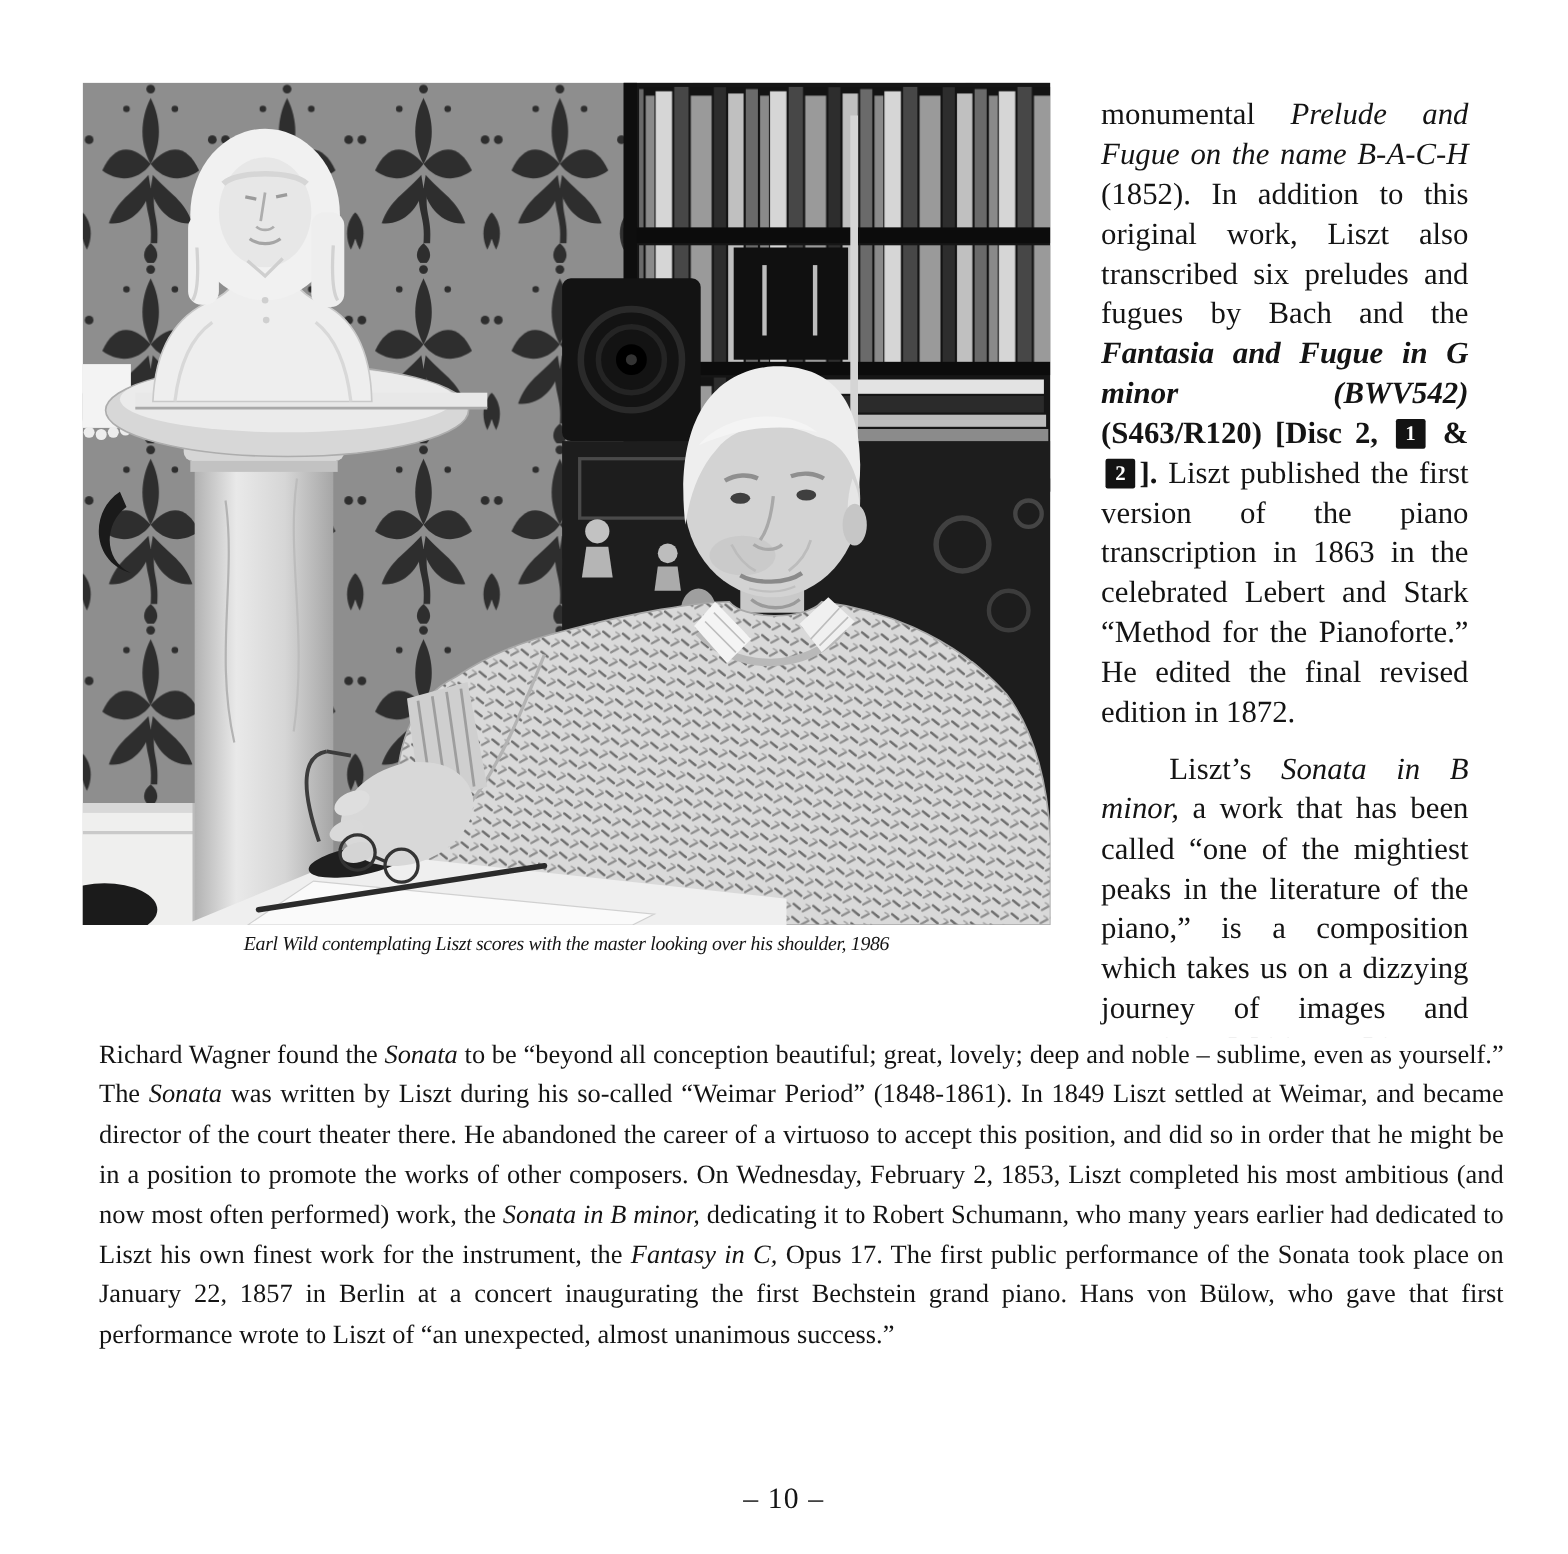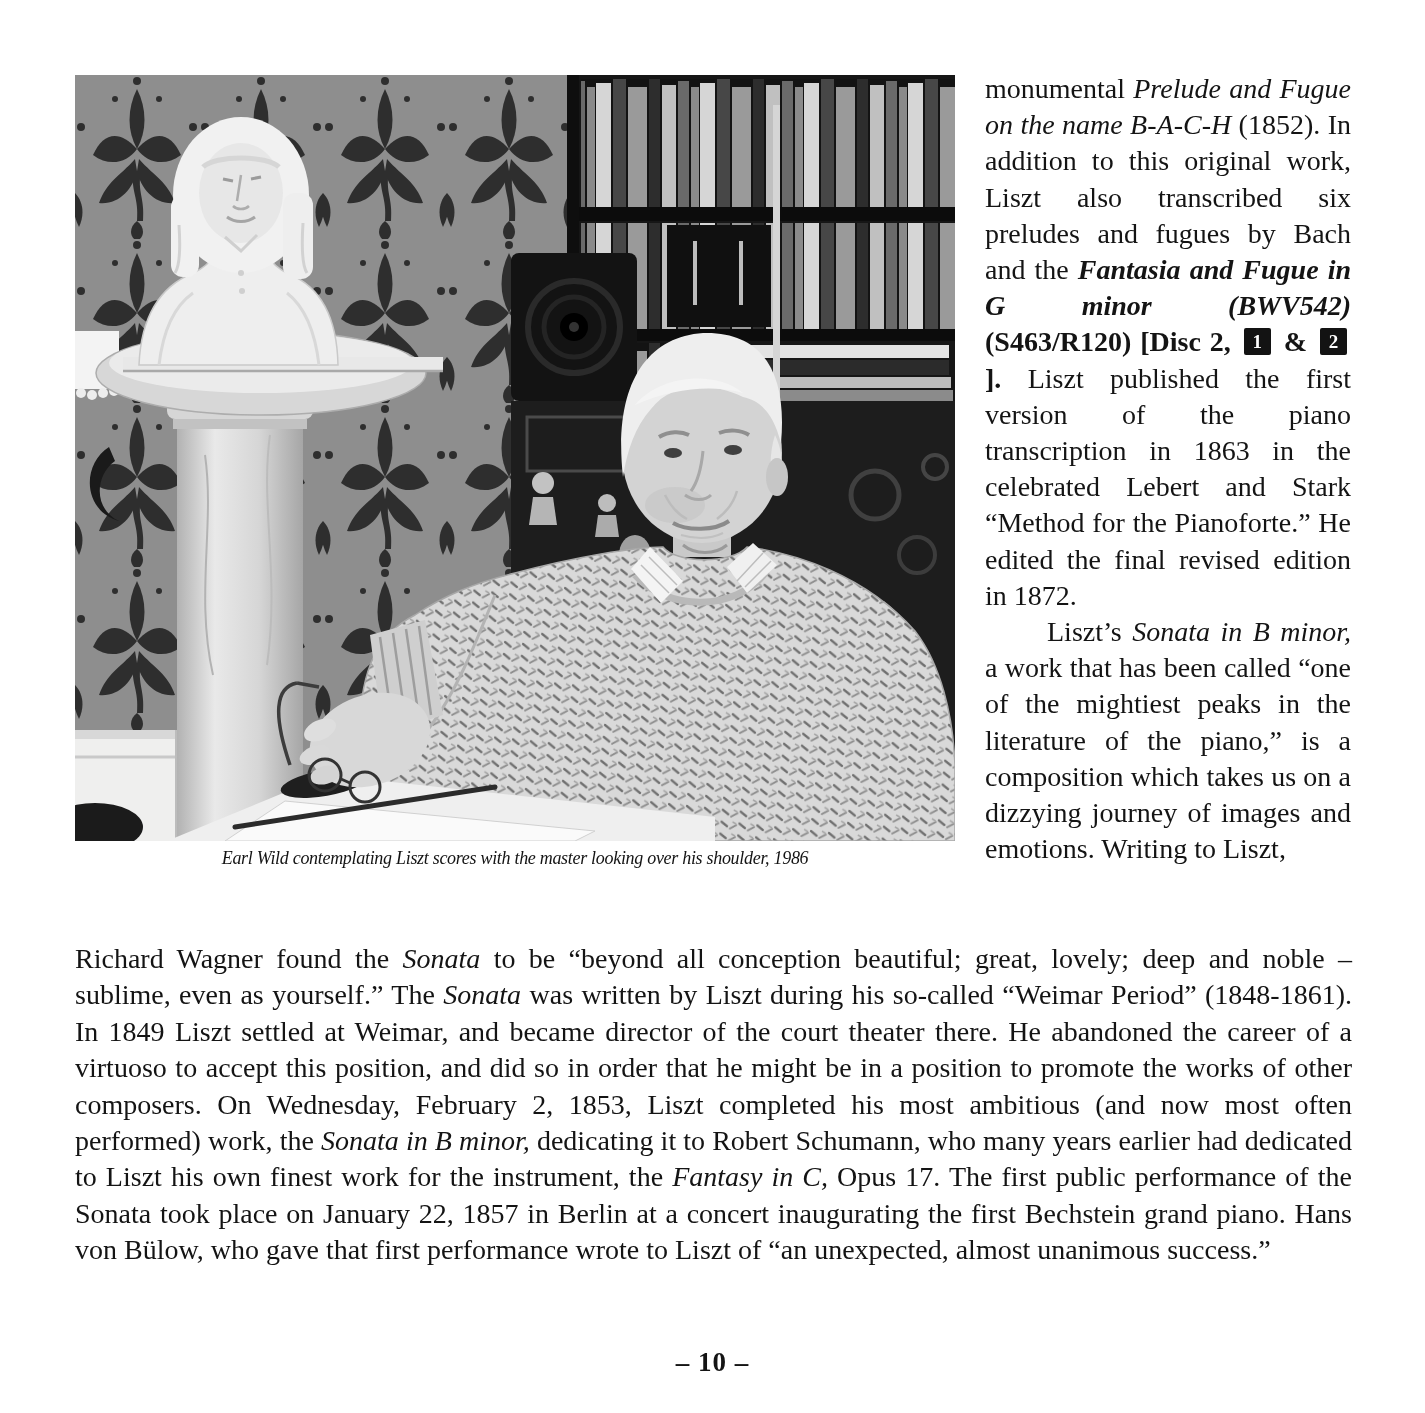--- a/index.html
+++ b/index.html
@@ -11,29 +11,29 @@
   .photo-fig{position:absolute;left:75px;top:75px;width:880px;height:766px;overflow:hidden;}
   .photo-fig svg{display:block;}
   .caption{
     position:absolute;left:75px;top:848px;width:880px;text-align:center;
     font-style:italic;font-size:18px;letter-spacing:-0.3px;white-space:nowrap;
   }
   .rcol{
     position:absolute;left:985px;top:71px;width:366px;height:872px;overflow:hidden;
     font-size:28px;line-height:36.2px;text-align:justify;hyphens:auto;-webkit-hyphens:auto;
   }
-  .rcol p{margin:0;padding:0;}
+  .rcol p{margin:16px;padding:0;}
   .rcol p.indent{text-indent:62px;}
   .bottom-block{
-    position:absolute;left:75px;top:941px;width:1277px;
-    font-size:28px;line-height:36.4px;text-align:justify;hyphens:auto;-webkit-hyphens:auto;
+    position:absolute;left:90px;top:941px;width:1277px;
+    font-size:24px;line-height:36.4px;text-align:justify;hyphens:auto;-webkit-hyphens:auto;
   }
   .pageno{
     position:absolute;left:0;top:1347px;width:1425px;text-align:center;
-    font-weight:bold;font-size:27px;letter-spacing:1px;
+    font-weight:normal;font-size:27px;letter-spacing:1px;
   }
   .seg-i{font-style:italic;}
   .seg-b{font-weight:bold;}
   .seg-bi{font-weight:bold;font-style:italic;}
   .seg-track{
     display:inline-block;width:27px;height:27px;line-height:27px;background:#131313;
     color:#ffffff;text-align:center;font-weight:bold;font-style:normal;font-size:19px;
     border-radius:2px;margin:0 4px;transform:translateY(-3px);
   }
 </style>

